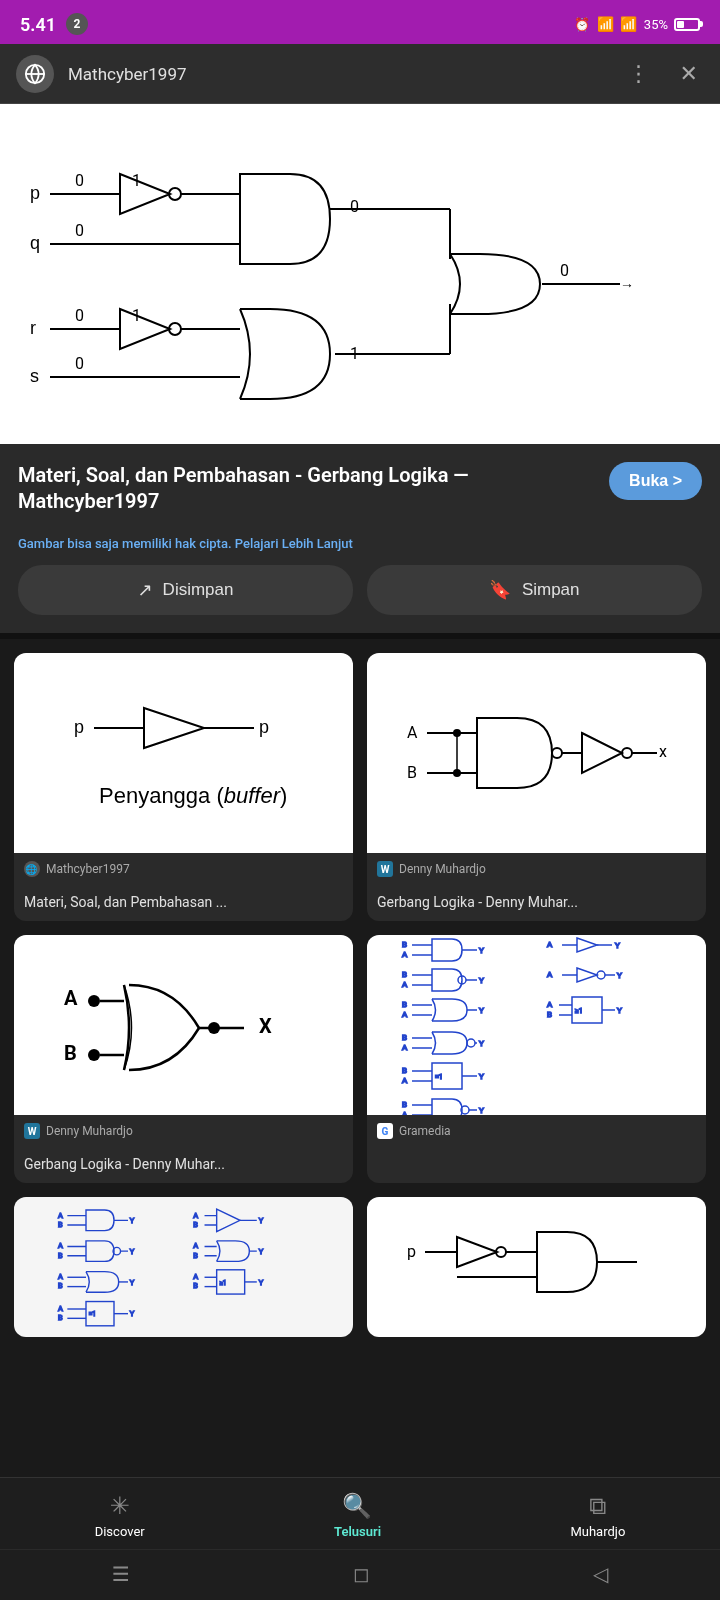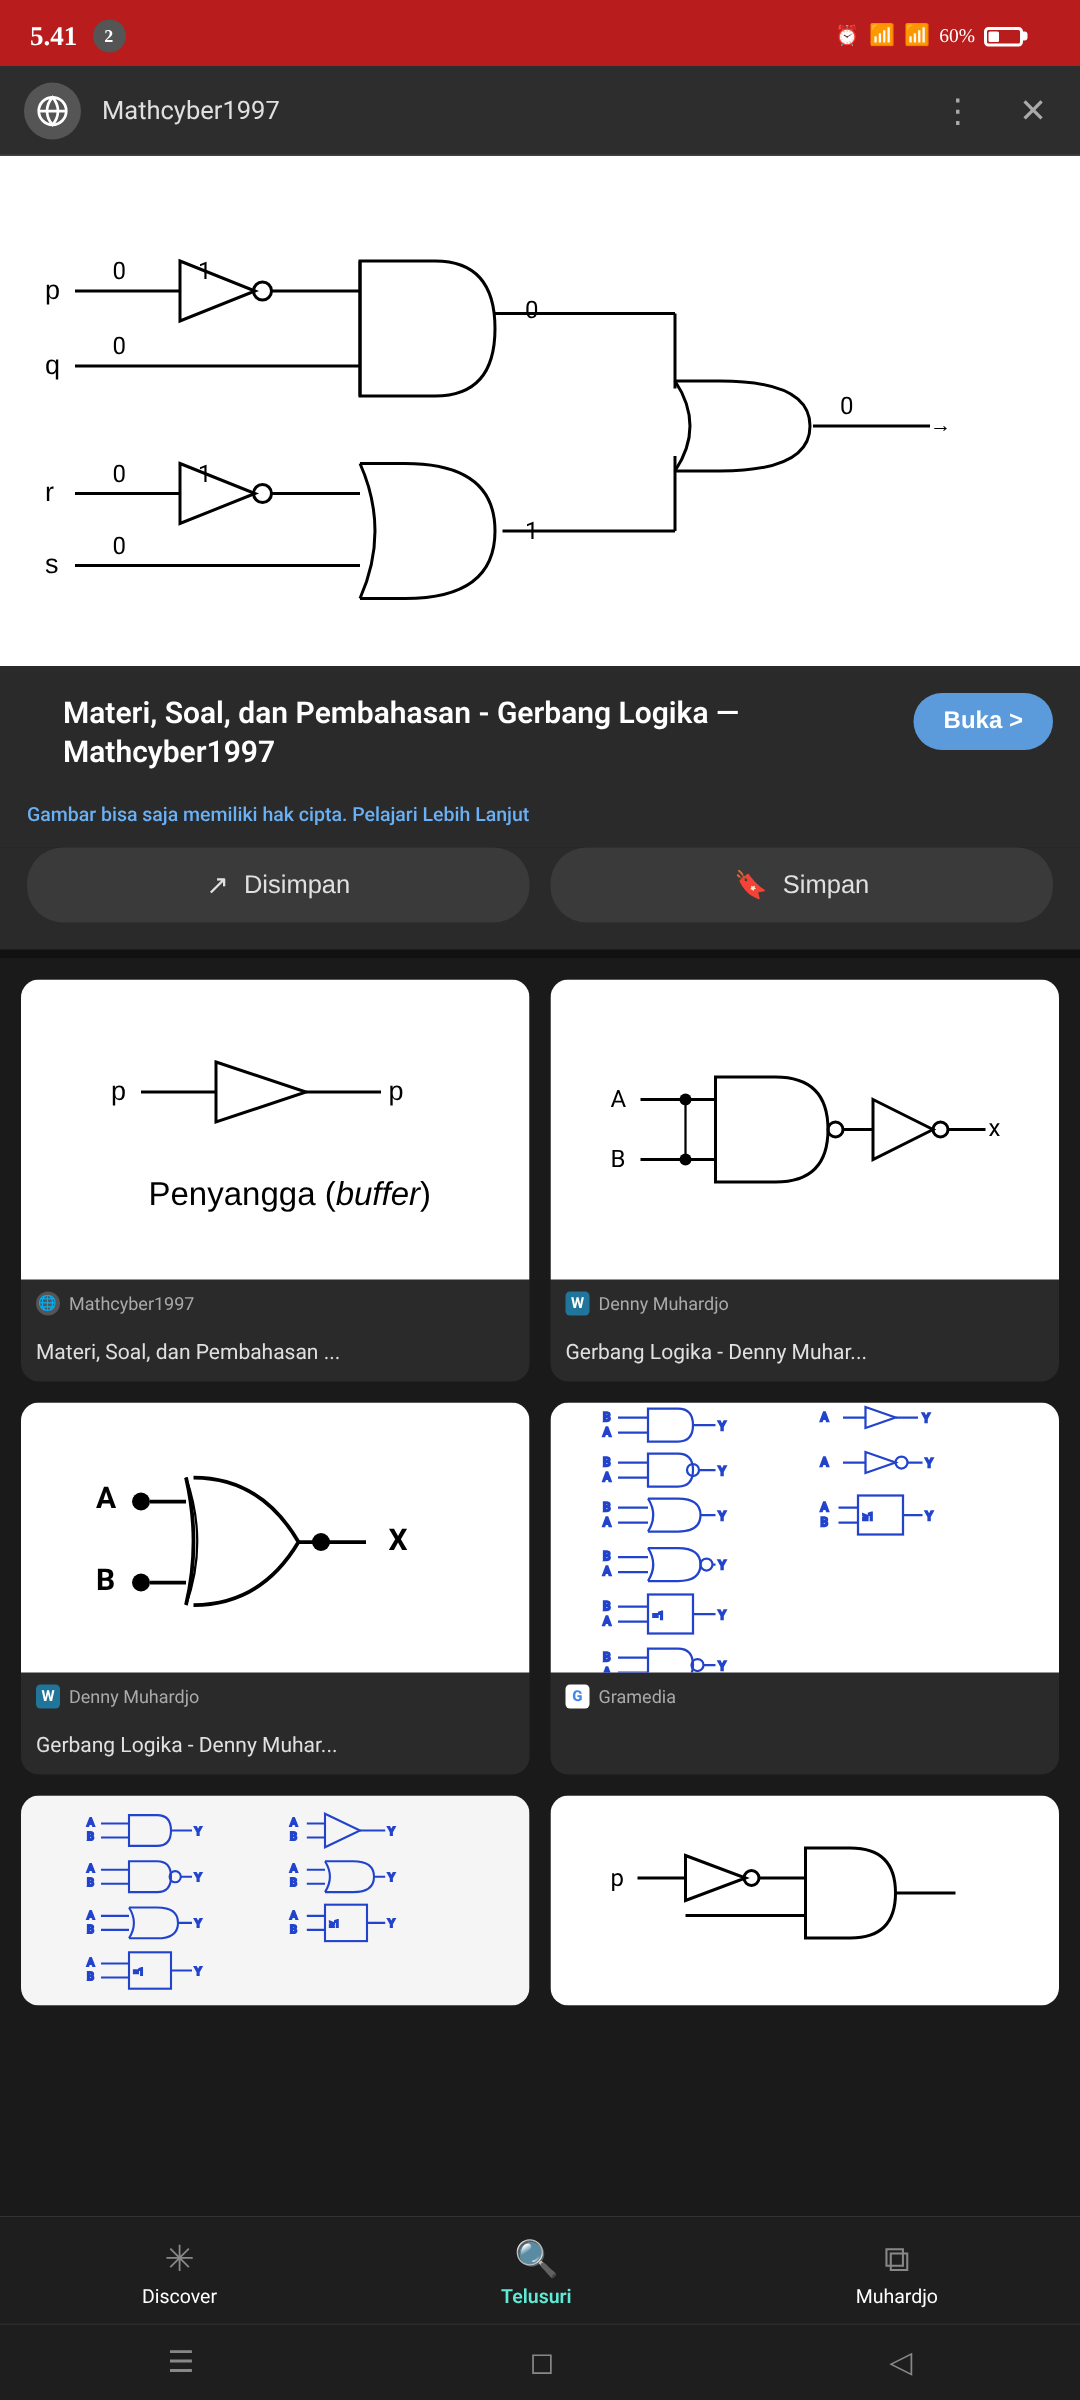--- a/index.html
+++ b/index.html
@@ -8,27 +8,26 @@
       width: 720px;
       min-height: 1600px;
       background: #1a1a1a;
       font-family: 'Roboto', Arial, sans-serif;
       color: #fff;
       overflow-x: hidden;
     }
 
     
     .status-bar {
-      background: #b91c1c;
+      background: #a21caf;
       display: flex;
       justify-content: space-between;
       align-items: center;
-      padding: 10px 38px 6px 20px;
+      padding: 10px 20px 6px 20px;
       height: 44px;
-      font-family: Liberation Serif, serif;
     }
     .status-left {
       display: flex;
       align-items: center;
       gap: 10px;
       font-size: 18px;
       font-weight: 600;
       color: #fff;
     }
     .status-notif {
@@ -144,21 +143,20 @@
     
     .article-info {
       background: #2a2a2a;
       padding: 18px 18px 0 18px;
     }
     .article-top {
       display: flex;
       justify-content: center;
       align-items: flex-start;
       gap: 12px;
-      margin-left: 24px;
     }
     .article-title {
       font-size: 20px;
       font-weight: 600;
       color: #fff;
       line-height: 1.3;
       flex: 1;
     }
     .open-button {
       background: #5b9bdc;
@@ -331,21 +329,21 @@
   <div class="status-left">
     <span>5.41</span>
     <div class="status-notif">
       <span>2</span>
     </div>
   </div>
   <div class="status-right">
     <span>⏰</span>
     <span style="font-size:14px;">📶</span>
     <span style="font-size:14px;">📶</span>
-    <span>60%</span>
+    <span>35%</span>
     <div class="battery-icon">
       <div class="battery-body">
         <div class="battery-fill"></div>
       </div>
     </div>
   </div>
 </div>
 
 <div class="browser-header">
   <div class="globe-icon">

